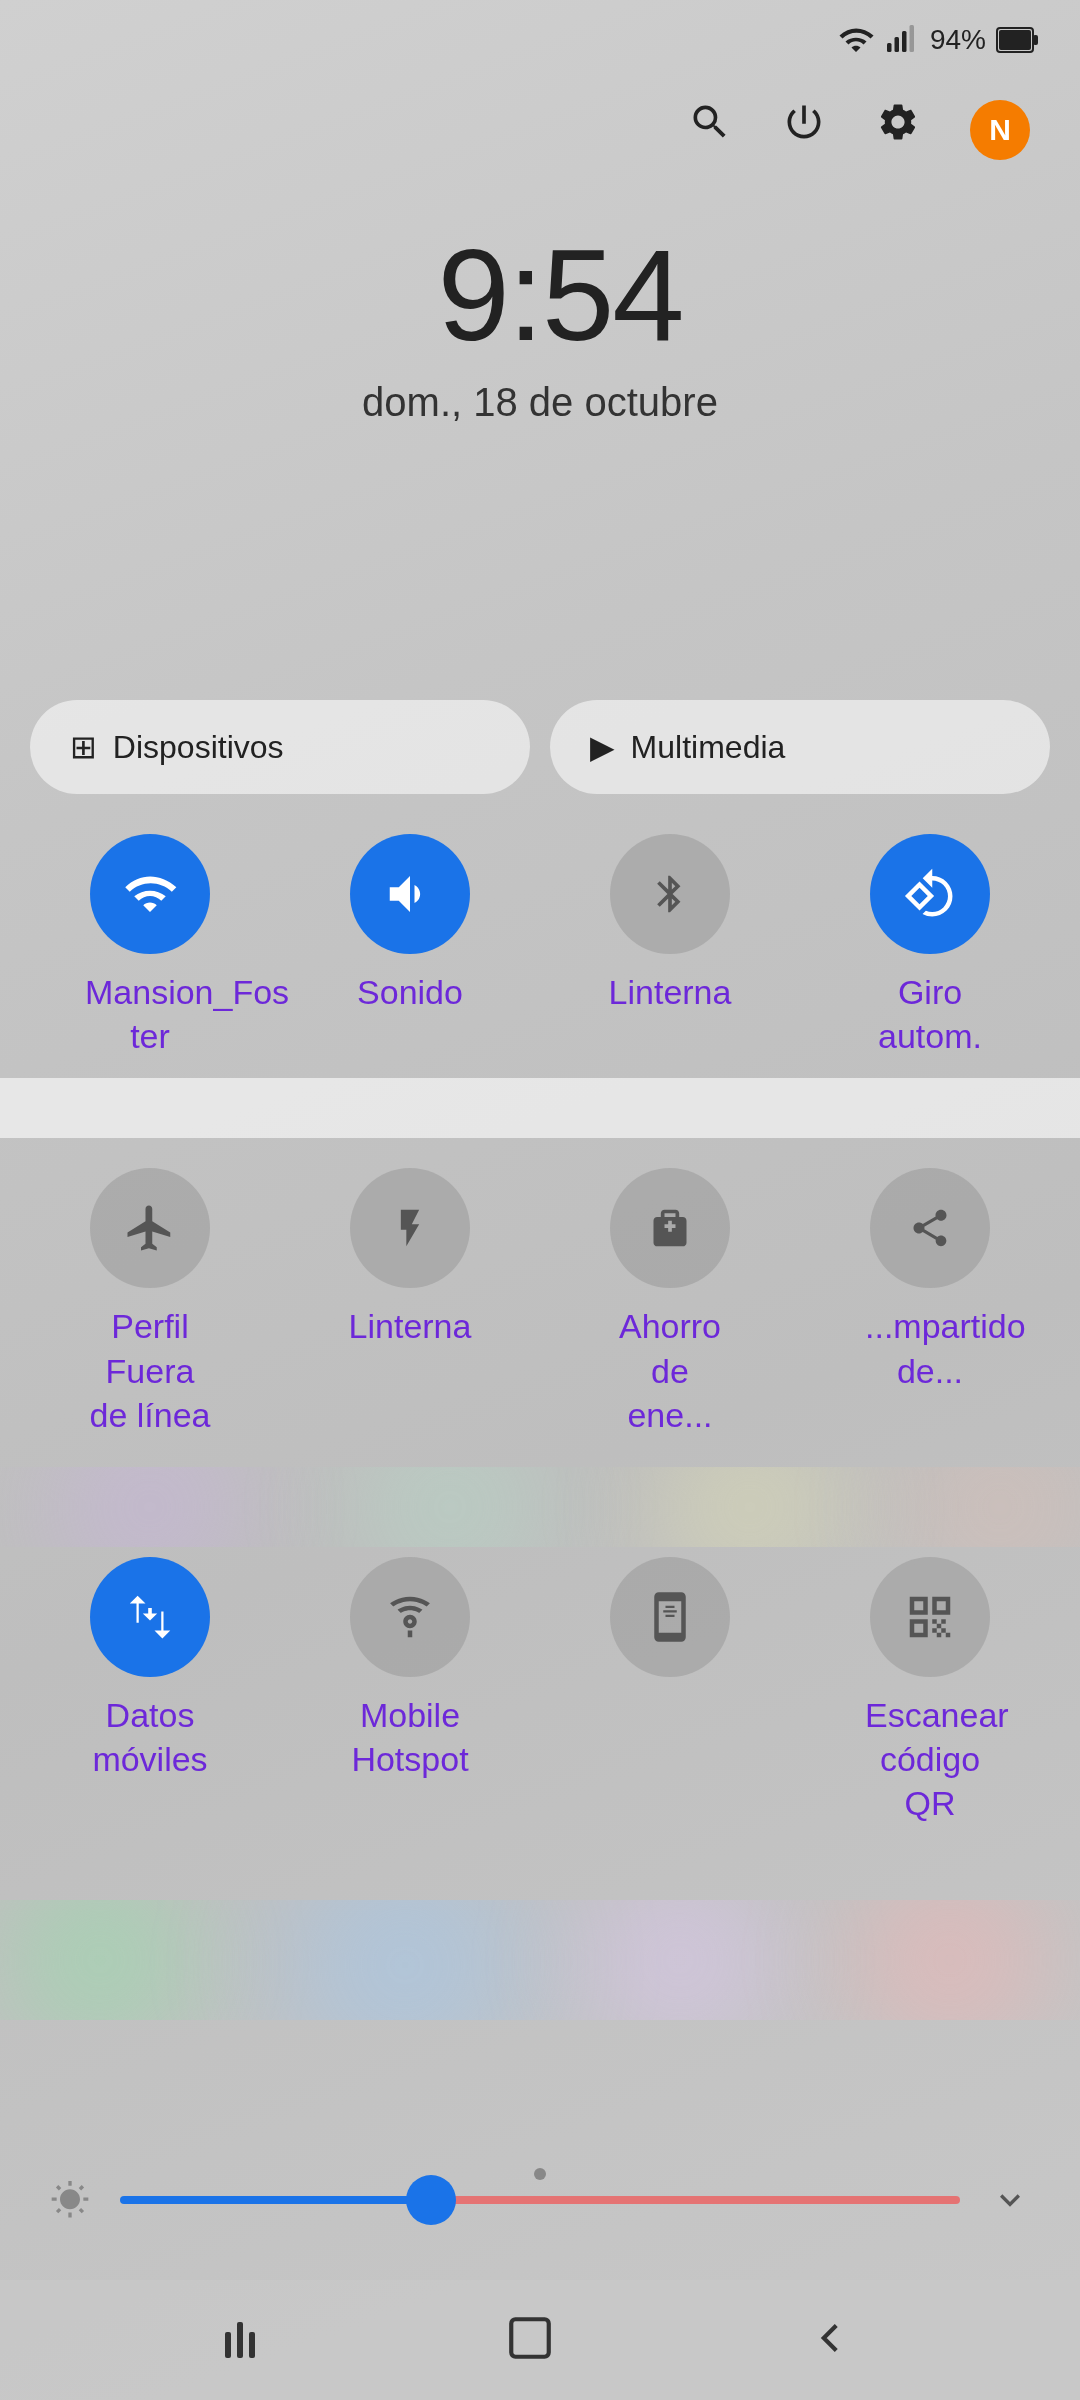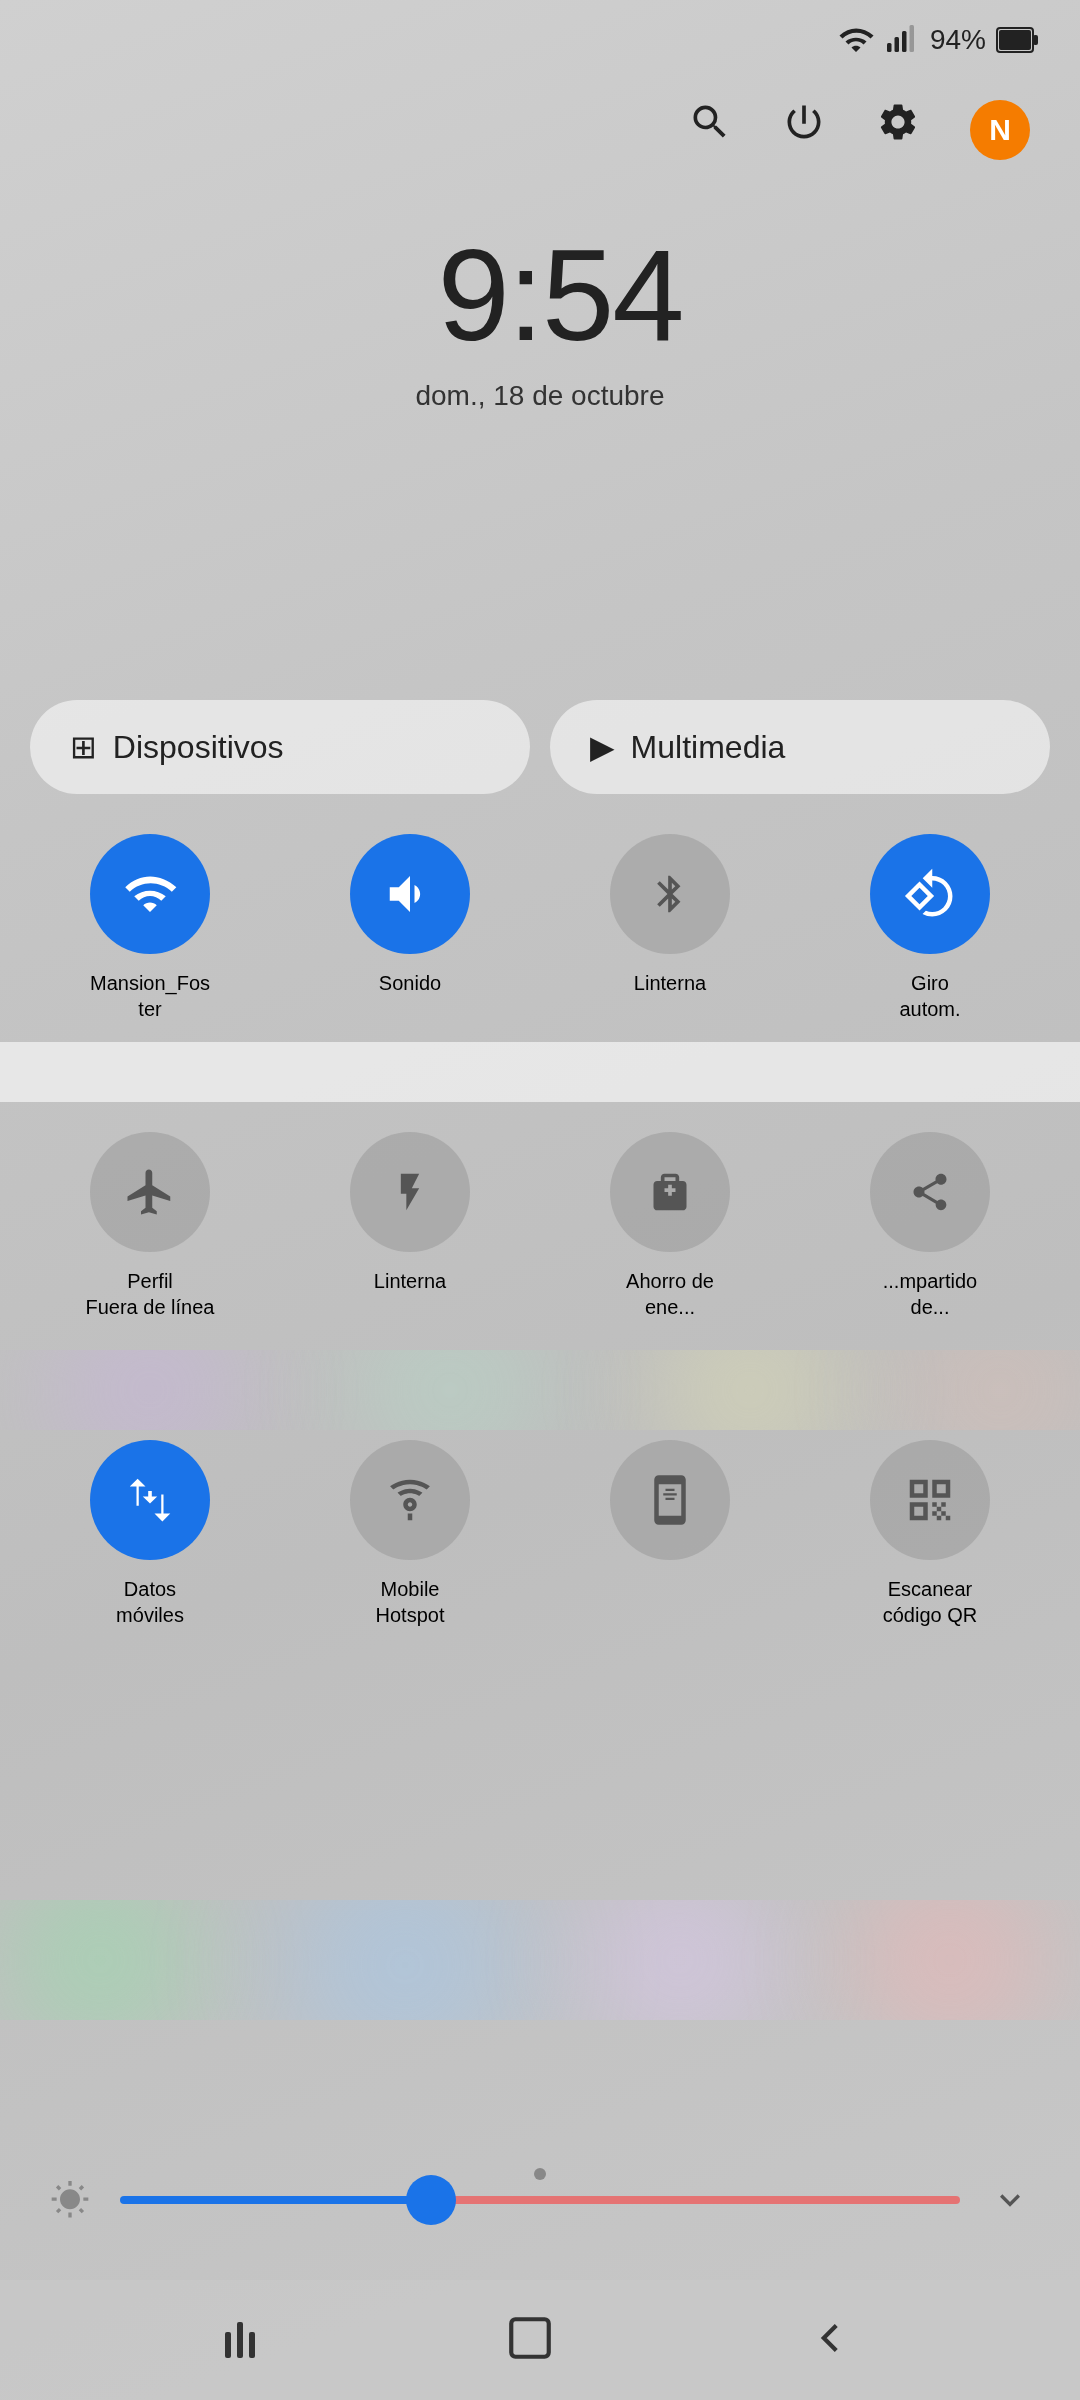--- a/index.html
+++ b/index.html
@@ -79,21 +79,21 @@
 
     .clock-time {
       font-size: 130px;
       font-weight: 300;
       color: #222;
       letter-spacing: -2px;
       margin-left: 40px;
     }
 
     .clock-date {
-      font-size: 28px;
+      font-size: 40px;
       color: #333;
       margin-top: 10px;
     }
 
     .panel-section {
       position: absolute;
       top: 700px;
       left: 0;
       right: 0;
       padding: 0 30px;
@@ -157,22 +157,22 @@
       background: #1a73e8;
       color: white;
     }
 
     .tile-circle.inactive {
       background: rgba(150,150,150,0.5);
       color: #555;
     }
 
     .tile-label {
-      font-size: 20px;
-      color: #000000;
+      font-size: 34px;
+      color: #6d28d9;
       text-align: center;
       line-height: 1.3;
       max-width: 130px;
     }
 
     .divider-band {
       height: 60px;
       background: rgba(255,255,255,0.6);
       margin: 10px -30px;
       border-radius: 0;

